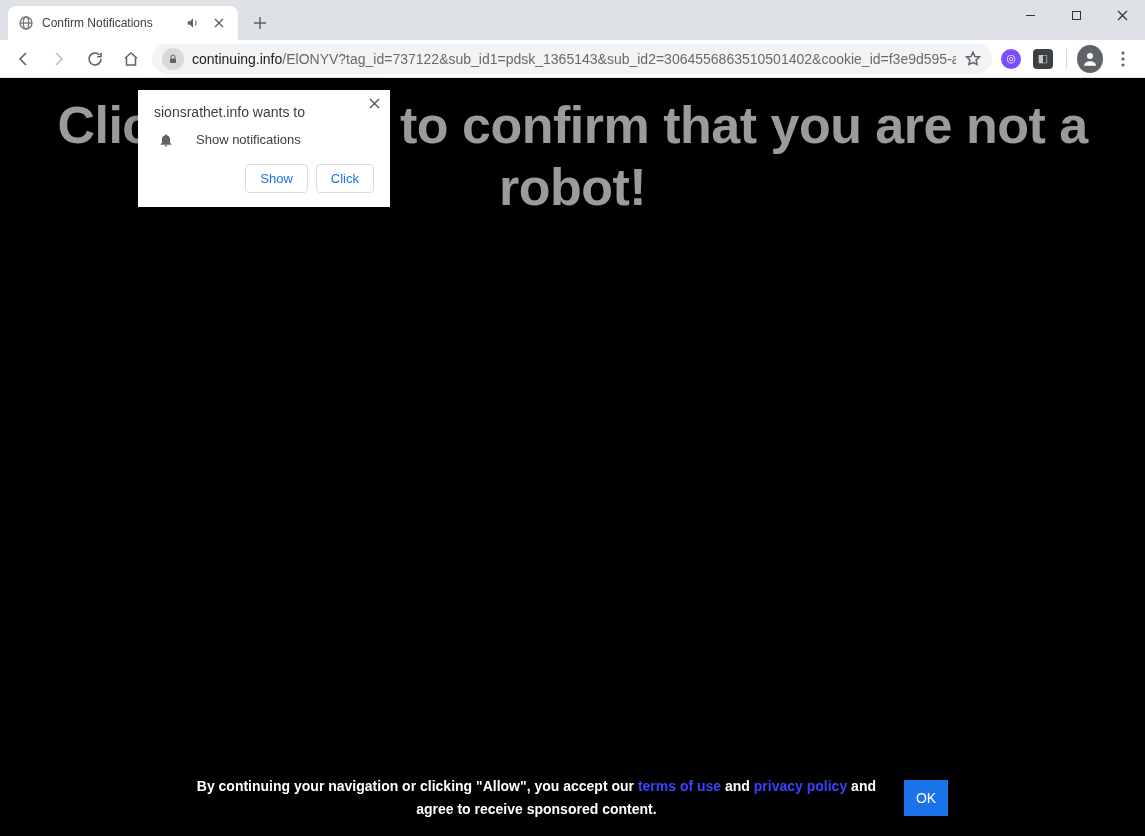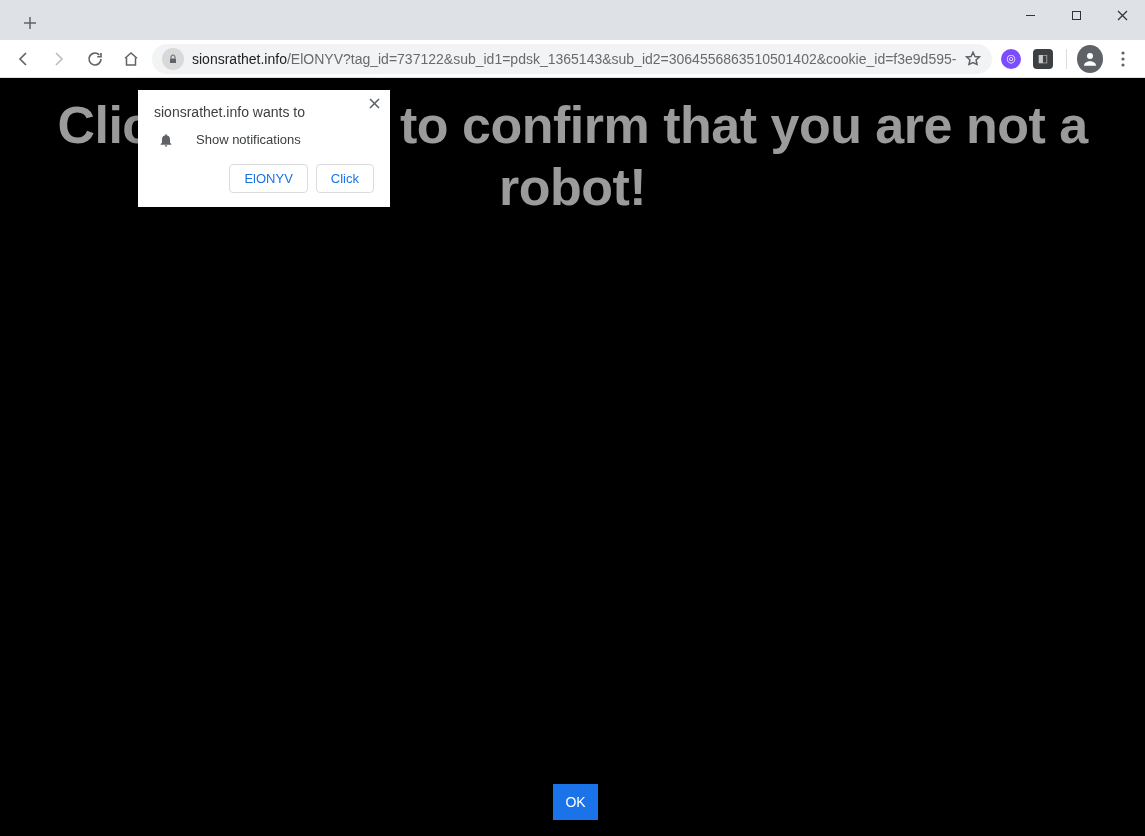--- a/index.html
+++ b/index.html
@@ -183,20 +183,42 @@
     </div>
     <div class="win-btn">
       <svg width="11" height="11" viewBox="0 0 11 11">
           <line x1="1" y1="1" x2="10" y2="10" stroke="#333" stroke-width="1.2"></line>
           <line x1="10" y1="1" x2="1" y2="10" stroke="#333" stroke-width="1.2"></line>
         </svg>
     </div>
   </div>
 
   <div class="tabstrip">
+    <div class="tab">
+      <span class="favicon">
+        <svg width="16" height="16" viewBox="0 0 24 24" fill="none" stroke="#777" stroke-width="2">
+            <circle cx="12" cy="12" r="9"></circle>
+            <ellipse cx="12" cy="12" rx="4" ry="9"></ellipse>
+            <line x1="3" y1="12" x2="21" y2="12"></line>
+          </svg>
+      </span>
+      <span class="tab-title">Confirm Notifications</span>
+      <span class="tab-audio">
+        <svg width="14" height="14" viewBox="0 0 24 24" fill="#5f6368">
+            <path d="M3 9v6h4l5 5V4L7 9H3z"></path>
+            <path d="M16 8c1.5 1.5 1.5 6.5 0 8" fill="none" stroke="#5f6368" stroke-width="2"></path>
+          </svg>
+      </span>
+      <span class="tab-close">
+        <svg width="10" height="10" viewBox="0 0 10 10">
+            <line x1="1" y1="1" x2="9" y2="9" stroke="#5f6368" stroke-width="1.5"></line>
+            <line x1="9" y1="1" x2="1" y2="9" stroke="#5f6368" stroke-width="1.5"></line>
+          </svg>
+      </span>
+    </div>
     <div class="newtab">
       <svg width="14" height="14" viewBox="0 0 14 14">
           <line x1="7" y1="1" x2="7" y2="13" stroke="#5f6368" stroke-width="1.5"></line>
           <line x1="1" y1="7" x2="13" y2="7" stroke="#5f6368" stroke-width="1.5"></line>
         </svg>
     </div>
   </div>
 
   <div class="toolbar">
     <div class="nav-btn">
@@ -221,21 +243,21 @@
           <path d="M6 10v10h12V10"></path>
         </svg>
     </div>
     <div class="omnibox">
       <span class="lock">
         <svg width="12" height="12" viewBox="0 0 24 24" fill="#5f6368">
             <rect x="6" y="11" width="12" height="9" rx="1"></rect>
             <path d="M8 11V8a4 4 0 0 1 8 0v3" fill="none" stroke="#5f6368" stroke-width="2"></path>
           </svg>
       </span>
-      <span class="url-text"><span class="domain">sionsrathet.info</span><span>/ElONYV?tag_id=737122&amp;sub_id1=pdsk_1365143&amp;sub_id2=3064556863510501402&amp;cookie_id=f3e9d595-a...</span></span>
+      <span class="url-text"><span class="domain">continuing.info</span><span>/ElONYV?tag_id=737122&amp;sub_id1=pdsk_1365143&amp;sub_id2=3064556863510501402&amp;cookie_id=f3e9d595-a...</span></span>
       <span class="star">
         <svg width="18" height="18" viewBox="0 0 24 24" fill="none" stroke="#5f6368" stroke-width="2">
             <path d="M12 3l2.6 5.6 6 .6-4.5 4.1 1.3 6L12 16.8 6.6 19.3l1.3-6L3.4 9.2l6-.6L12 3z"></path>
           </svg>
       </span>
     </div>
     <div class="ext-icon">
       <span class="ext-purple" style="display:flex;align-items:center;justify-content:center;">◎</span>
     </div>
     <div class="ext-icon">
@@ -256,20 +278,24 @@
           <circle cx="2" cy="8" r="1.6"></circle>
           <circle cx="2" cy="14" r="1.6"></circle>
         </svg>
     </div>
   </div>
 
   <div class="content">
     <div class="headline">Click «Allow» to confirm that you are not a robot!</div>
 
     <div class="cookie-bar">
+      <div class="cookie-text">
+        <span>By continuing your navigation or clicking "Allow", you accept our </span><a href="#">terms of use</a><span> and </span><a href="#">privacy policy</a><span> and</span><br>
+        <span>agree to receive sponsored content.</span>
+      </div>
       <button class="cookie-ok">OK</button>
     </div>
   </div>
 
 </div>
 
 <div class="perm-prompt">
   <span class="perm-close">
     <svg width="11" height="11" viewBox="0 0 11 11">
         <line x1="1" y1="1" x2="10" y2="10" stroke="#5f6368" stroke-width="1.6"></line>
@@ -279,16 +305,16 @@
   <div class="perm-origin">sionsrathet.info wants to</div>
   <div class="perm-row">
     <span class="bell">
       <svg width="16" height="16" viewBox="0 0 24 24" fill="#5f6368">
           <path d="M12 22a2 2 0 0 0 2-2h-4a2 2 0 0 0 2 2zm6-6V11c0-3-2-5.5-5-6V4a1 1 0 0 0-2 0v1c-3 .5-5 3-5 6v5l-2 2v1h16v-1l-2-2z"></path>
         </svg>
     </span>
     <span>Show notifications</span>
   </div>
   <div class="perm-actions">
-    <button class="perm-btn">ElONYV</button>
+    <button class="perm-btn">Show</button>
     <button class="perm-btn">Click</button>
   </div>
 </div>
 
 </body></html>

